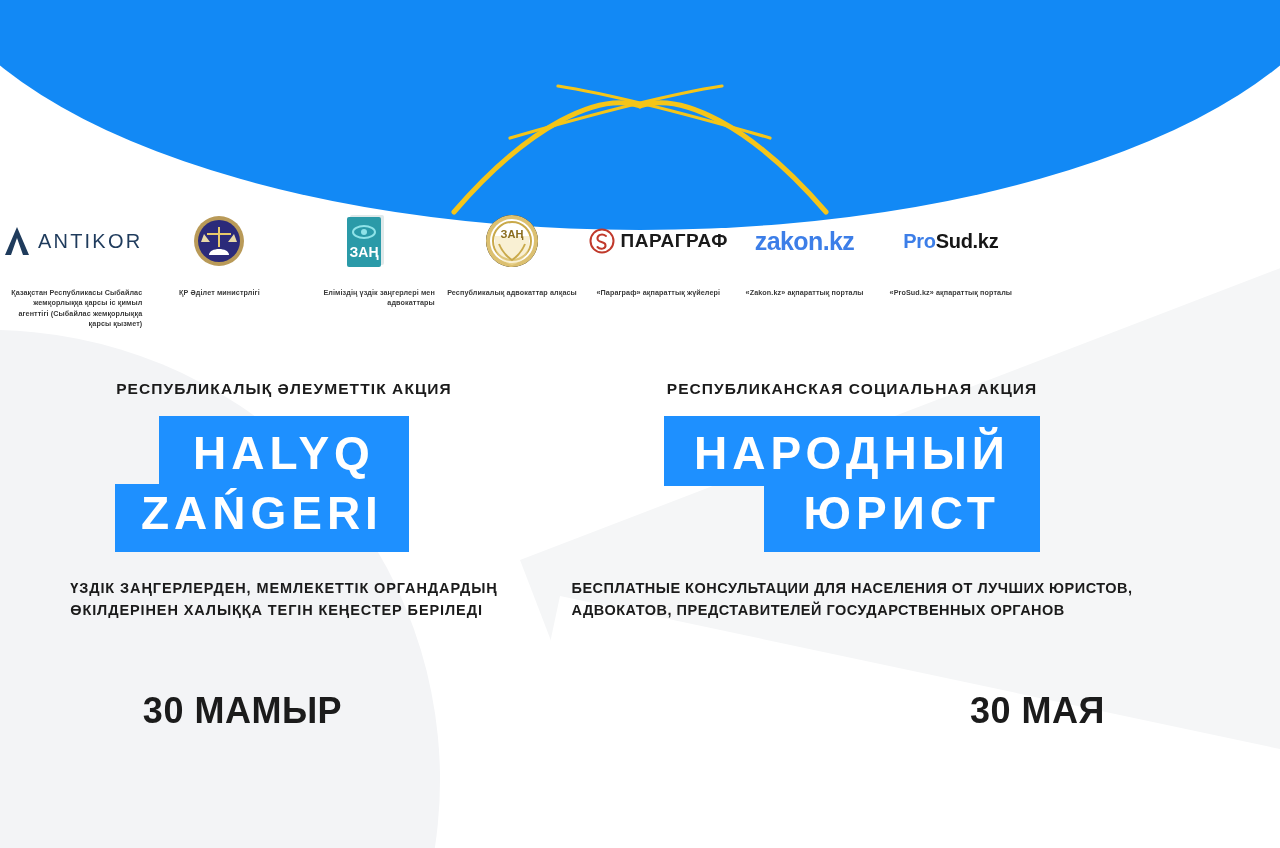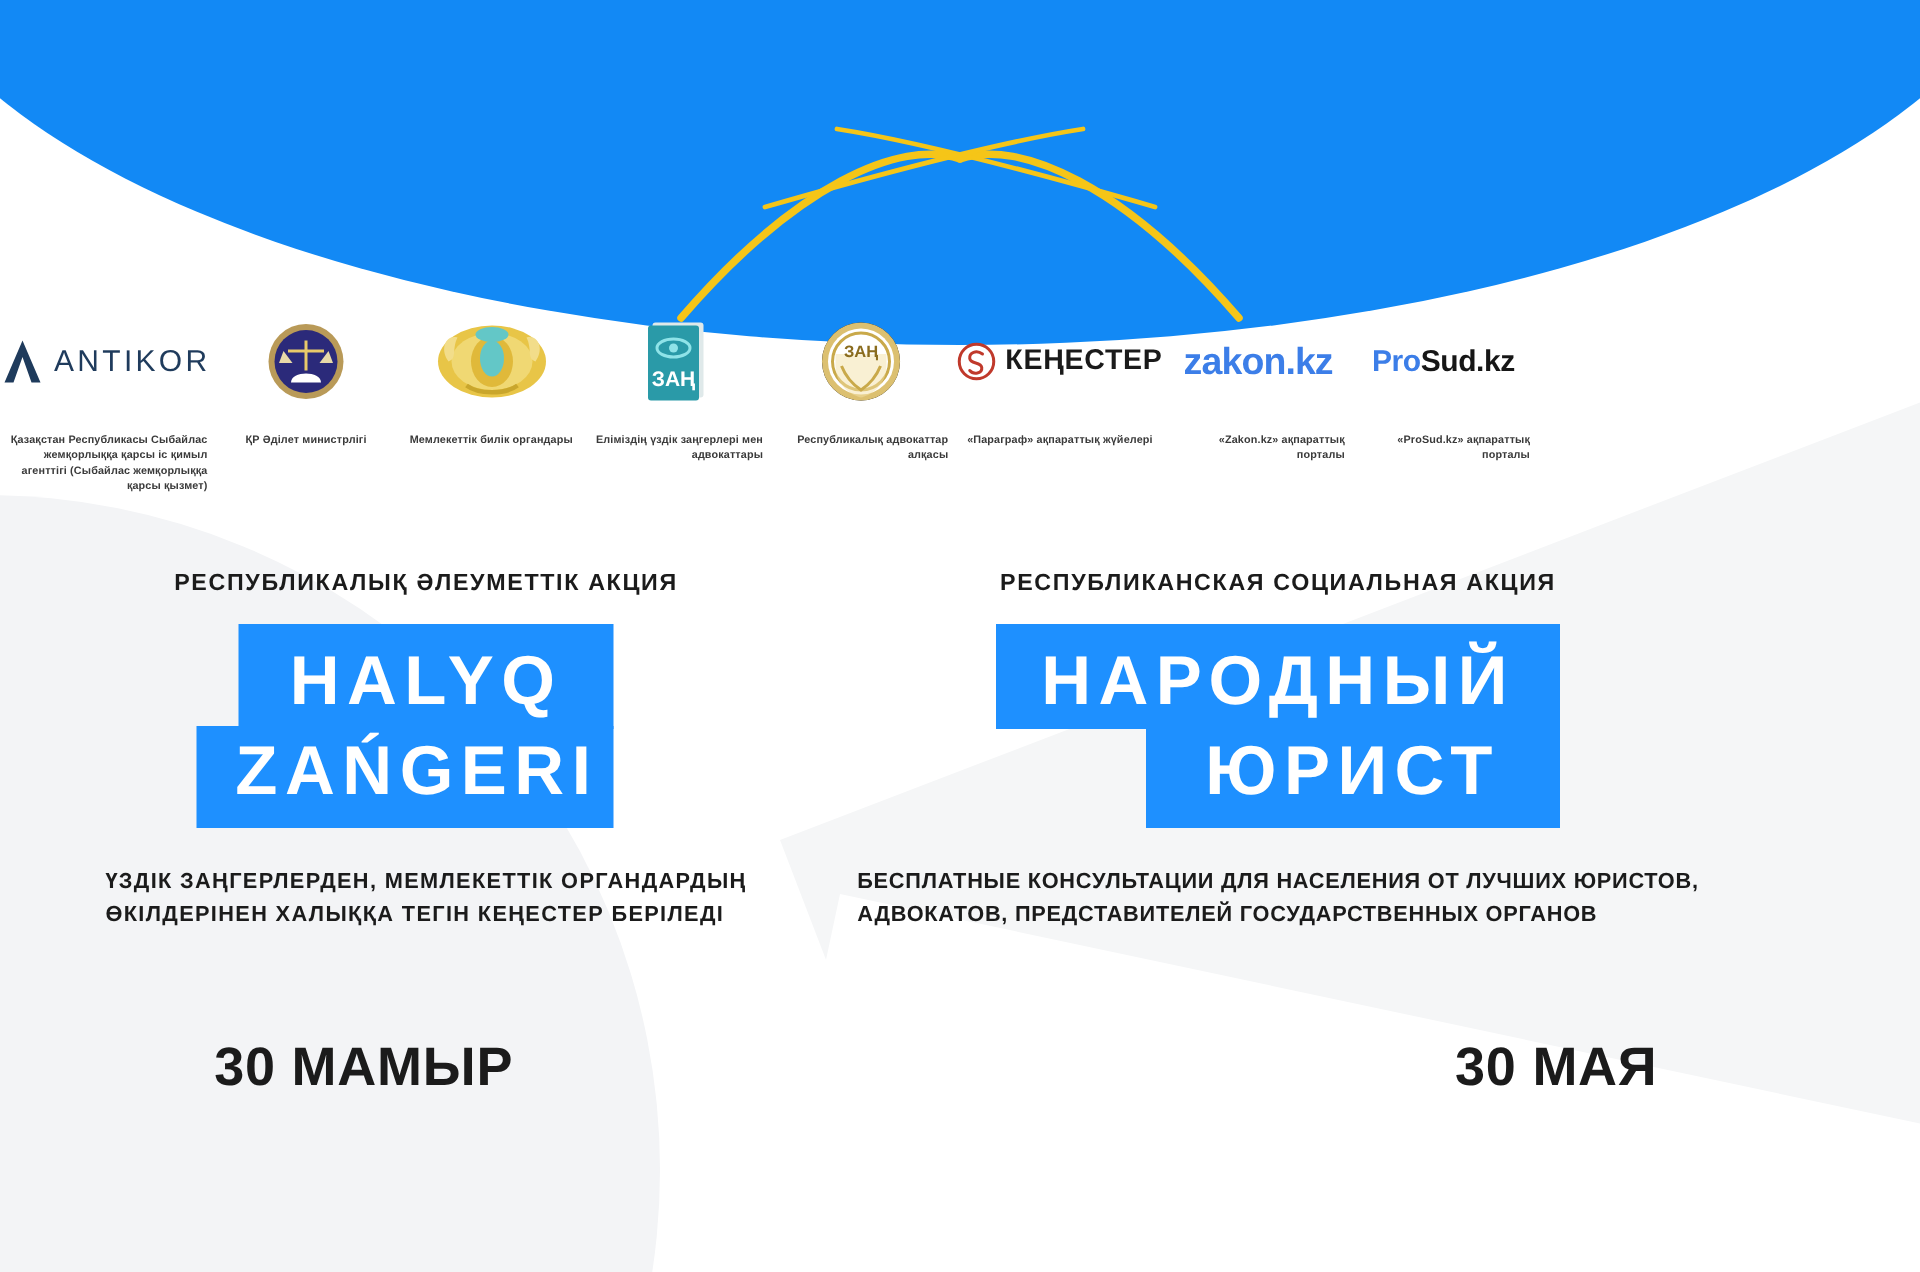--- a/index.html
+++ b/index.html
@@ -171,21 +171,21 @@
     background: #1e90ff;
     color: #ffffff;
     font-weight: bold;
     font-size: 46px;
     letter-spacing: 5px;
     line-height: 1;
     white-space: nowrap;
     display: block;
   }
   .col-left .title-line.l1 { padding: 14px 34px 10px 34px; }
-  .col-left .title-line.l2 { padding: 6px 10px 16px 26px; margin-top: -2px; margin-left: -52px; }
+  .col-left .title-line.l2 { padding: 6px 26px 16px 26px; margin-top: -2px; margin-left: -52px; }
   .col-right .title-line.l1 { padding: 14px 30px 10px 30px; }
   .col-right .title-line.l2 { padding: 6px 40px 16px 40px; margin-top: -2px; }
 
   .subtext {
     margin-top: 26px;
     font-size: 14.5px;
     font-weight: bold;
     color: #1b1b1b;
     text-align: left;
     line-height: 1.5;
@@ -259,35 +259,20 @@
           <rect x="25" y="12" width="2" height="20" fill="#e8c96a"></rect>
           <path d="M14 19 L38 19" stroke="#e8c96a" stroke-width="2"></path>
           <path d="M11 19 L17 27 L8 27 Z" fill="#e8d9a8"></path>
           <path d="M41 19 L35 27 L44 27 Z" fill="#e8d9a8"></path>
           <path d="M16 40 C16 32 36 32 36 40 Z" fill="#ffffff"></path>
         </svg>
       </div>
       <div class="logo-caption">ҚР Әділет министрлігі</div>
     </div>
 
-    <div class="logo-cell">
-      <div class="logo-mark">
-        <svg width="74" height="52" viewBox="0 0 74 52">
-          <ellipse cx="37" cy="26" rx="36" ry="24" fill="#e8c547"></ellipse>
-          <ellipse cx="37" cy="26" rx="27" ry="19" fill="#f0d873"></ellipse>
-          <ellipse cx="37" cy="26" rx="14" ry="17" fill="#e0b93a"></ellipse>
-          <ellipse cx="37" cy="24" rx="8" ry="12" fill="#63c7c7"></ellipse>
-          <ellipse cx="37" cy="8" rx="11" ry="5" fill="#63c7c7"></ellipse>
-          <path d="M8 26 C2 18 6 8 14 10 C10 18 14 24 8 26 Z" fill="#f2dd8a"></path>
-          <path d="M66 26 C72 18 68 8 60 10 C64 18 60 24 66 26 Z" fill="#f2dd8a"></path>
-          <path d="M20 42 C28 48 46 48 54 42" stroke="#c9a62c" stroke-width="3" fill="none"></path>
-        </svg>
-      </div>
-      <div class="logo-caption">Мемлекеттік билік органдары</div>
-    </div>
 
     <div class="logo-cell">
       <div class="logo-mark">
         <svg width="46" height="58" viewBox="0 0 46 58">
           <rect x="7" y="3" width="34" height="50" rx="2" fill="#dfe9ea"></rect>
           <rect x="4" y="5" width="34" height="50" rx="2" fill="#2a9aa8"></rect>
           <ellipse cx="21" cy="20" rx="11" ry="6" fill="none" stroke="#8fe3e8" stroke-width="2"></ellipse>
           <circle cx="21" cy="20" r="3" fill="#8fe3e8"></circle>
           <text x="21" y="45" font-family="'Liberation Sans',sans-serif" font-size="14" font-weight="bold" fill="#ffffff" text-anchor="middle">ЗАҢ</text>
         </svg>
@@ -310,21 +295,21 @@
       <div class="logo-caption">Республикалық адвокаттар алқасы</div>
     </div>
 
     <div class="logo-cell">
       <div class="logo-mark">
         <div class="wm-paragraf">
           <svg width="26" height="26" viewBox="0 0 26 26">
             <circle cx="13" cy="13" r="11.5" fill="none" stroke="#c0392b" stroke-width="2"></circle>
             <path d="M17 8 C13 5 8 7 8.5 11 C9 15 16 13 16.5 17 C17 21 11 22 8.5 19" fill="none" stroke="#c0392b" stroke-width="2" stroke-linecap="round"></path>
           </svg>
-          <span class="txt">КЕҢЕСТЕР</span>
+          <span class="txt">ПАРАГРАФ</span>
         </div>
       </div>
       <div class="logo-caption">«Параграф» ақпараттық жүйелері</div>
     </div>
 
     <div class="logo-cell">
       <div class="logo-mark">
         <span class="wm-zakon">zakon.kz</span>
       </div>
       <div class="logo-caption">«Zakon.kz» ақпараттық порталы</div>

